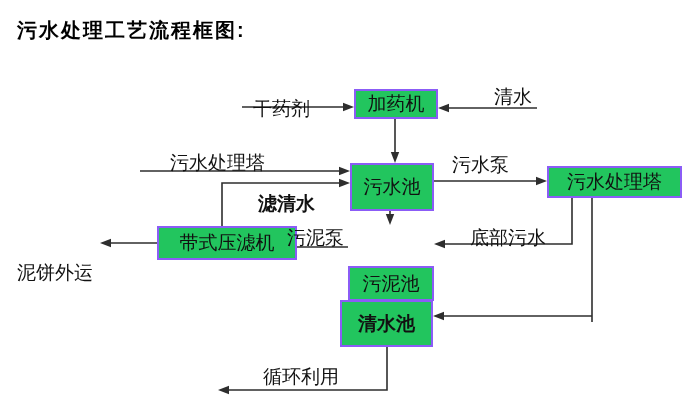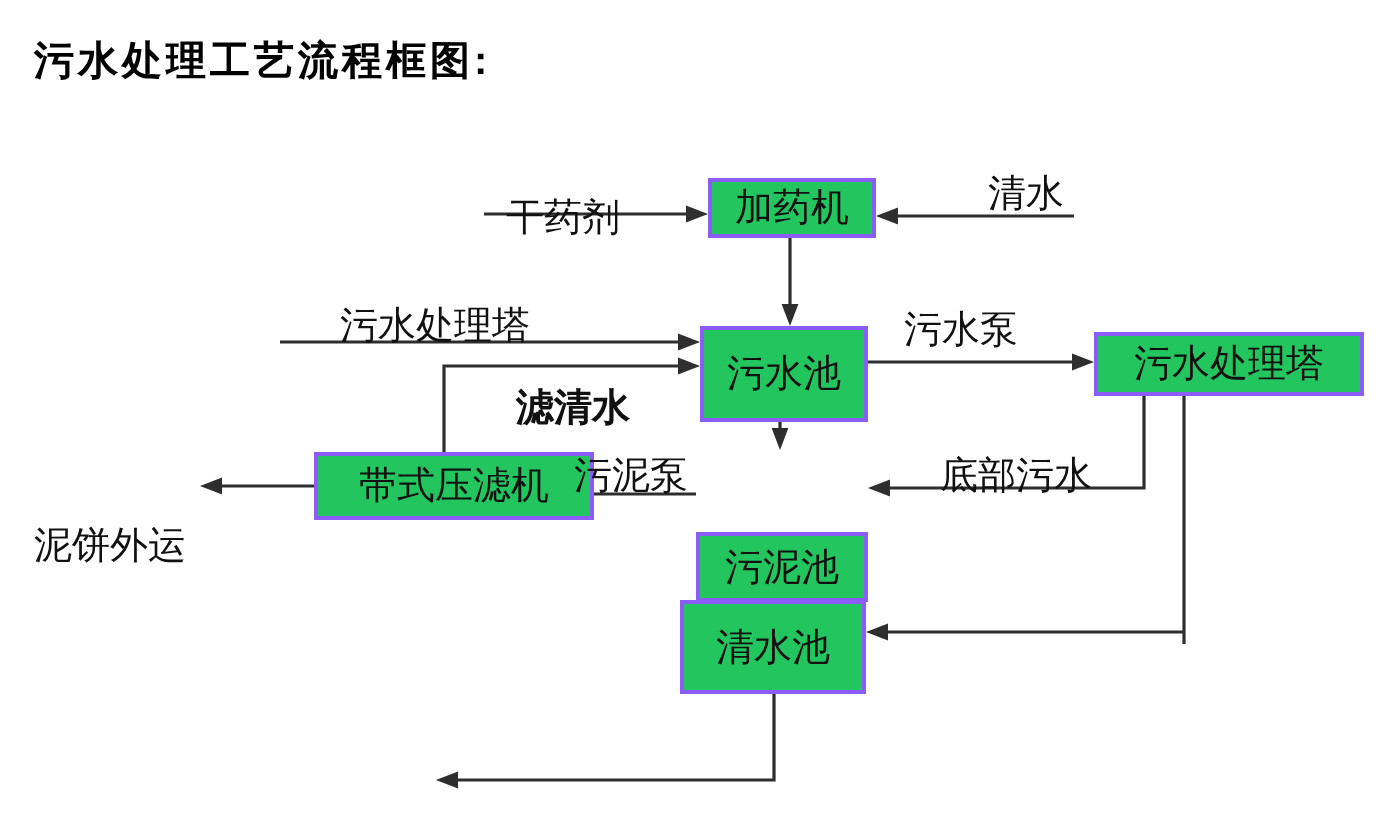--- a/index.html
+++ b/index.html
@@ -103,26 +103,27 @@
   </div>
   <div class="box" style="left:547px; top:166px; width:135px; height:32px;">
     <span>污水处理塔</span>
   </div>
   <div class="box" style="left:348px; top:225px; width:86px;  height:35px;margin-top:41px;">
     <span>污泥池</span>
   </div>
   <div class="box" style="left:157px; top:226px; width:140px; height:34px;">
     <span>带式压滤机</span>
   </div>
-  <div class="box" style="left:340px; top:300px; width:93px;  height:47px;">
+  <div class="box" style="left:340px; top:300px; width:93px;  height:47px;font-weight:bold;">
     <span>清水池</span>
   </div>
 
   <span class="lbl" style="left:253px; top:96px;">干药剂</span>
   <span class="lbl" style="left:478px; top:84px;margin-left:16px;">清水</span>
   <span class="lbl" style="left:170px; top:150px;">污水处理塔</span>
   <span class="lbl" style="left:258px; top:191px;font-weight:bold;">滤清水</span>
   <span class="lbl" style="left:452px; top:152px;">污水泵</span>
   <span class="lbl" style="left:470px; top:225px;">底部污水</span>
   <span class="lbl" style="left:287px; top:225px;text-align:center;">污泥泵</span>
   <span class="lbl" style="left:17px;  top:225px;margin-top:35px;">泥饼外运</span>
+  <span class="lbl" style="left:263px; top:364px;">循环利用</span>
 
 </div>
 
 </body></html>

